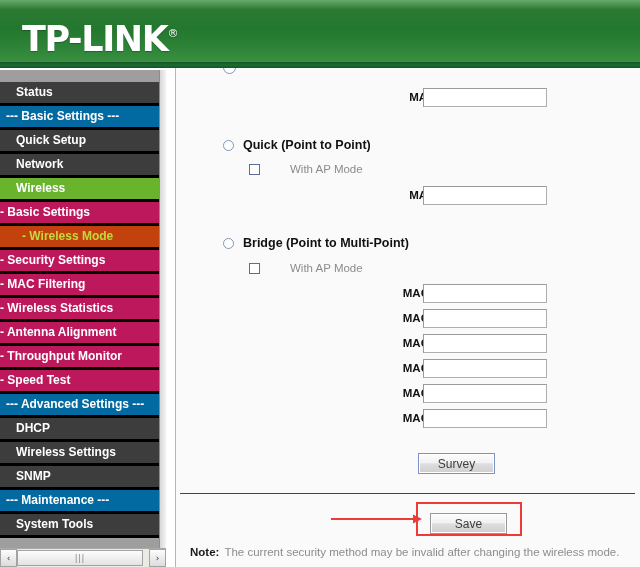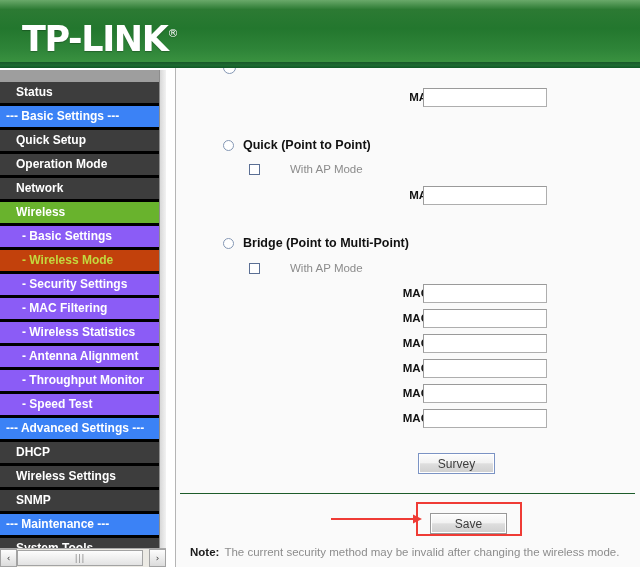--- a/index.html
+++ b/index.html
@@ -93,32 +93,31 @@
     border-bottom: 3px solid #000000;
     white-space: nowrap;
     overflow: hidden;
     font-family: "Liberation Sans", sans-serif;
   }
   .menu-item.lvl1 {
     background: #3d3d3d;
     padding-left: 16px;
   }
   .menu-item.section {
-    background: #3b82f6;
+    background: #0369a1;
     padding-left: 6px;
     color: #ffffff;
   }
   .menu-item.active {
     background: #69b32d;
     padding-left: 16px;
     color: #ffffff;
   }
   .menu-item.sub {
-    background: #8b5cf6;
-    padding-left: 22px;
+    background: #be185d;
     color: #ffffff;
   }
   .menu-item.sub.selected {
     background: #c2410c;
     color: #c3d93f;
     padding-left: 22px;
   }
 
   
   #sb-vert {
@@ -349,21 +348,20 @@
 </div>
 
 <div id="page">
 
   <div id="sidebar-frame">
     <div id="sidebar-top-strip"></div>
     <div id="menu">
         <div class="menu-item lvl1"><span>Status</span></div>
         <div class="menu-item section"><span>--- Basic Settings ---</span></div>
         <div class="menu-item lvl1"><span>Quick Setup</span></div>
-        <div class="menu-item lvl1"><span>Operation Mode</span></div>
         <div class="menu-item lvl1"><span>Network</span></div>
         <div class="menu-item active"><span>Wireless</span></div>
         <div class="menu-item sub"><span>- Basic Settings</span></div>
         <div class="menu-item sub selected"><span>- Wireless Mode</span></div>
         <div class="menu-item sub"><span>- Security Settings</span></div>
         <div class="menu-item sub"><span>- MAC Filtering</span></div>
         <div class="menu-item sub"><span>- Wireless Statistics</span></div>
         <div class="menu-item sub"><span>- Antenna Alignment</span></div>
         <div class="menu-item sub"><span>- Throughput Monitor</span></div>
         <div class="menu-item sub"><span>- Speed Test</span></div>

